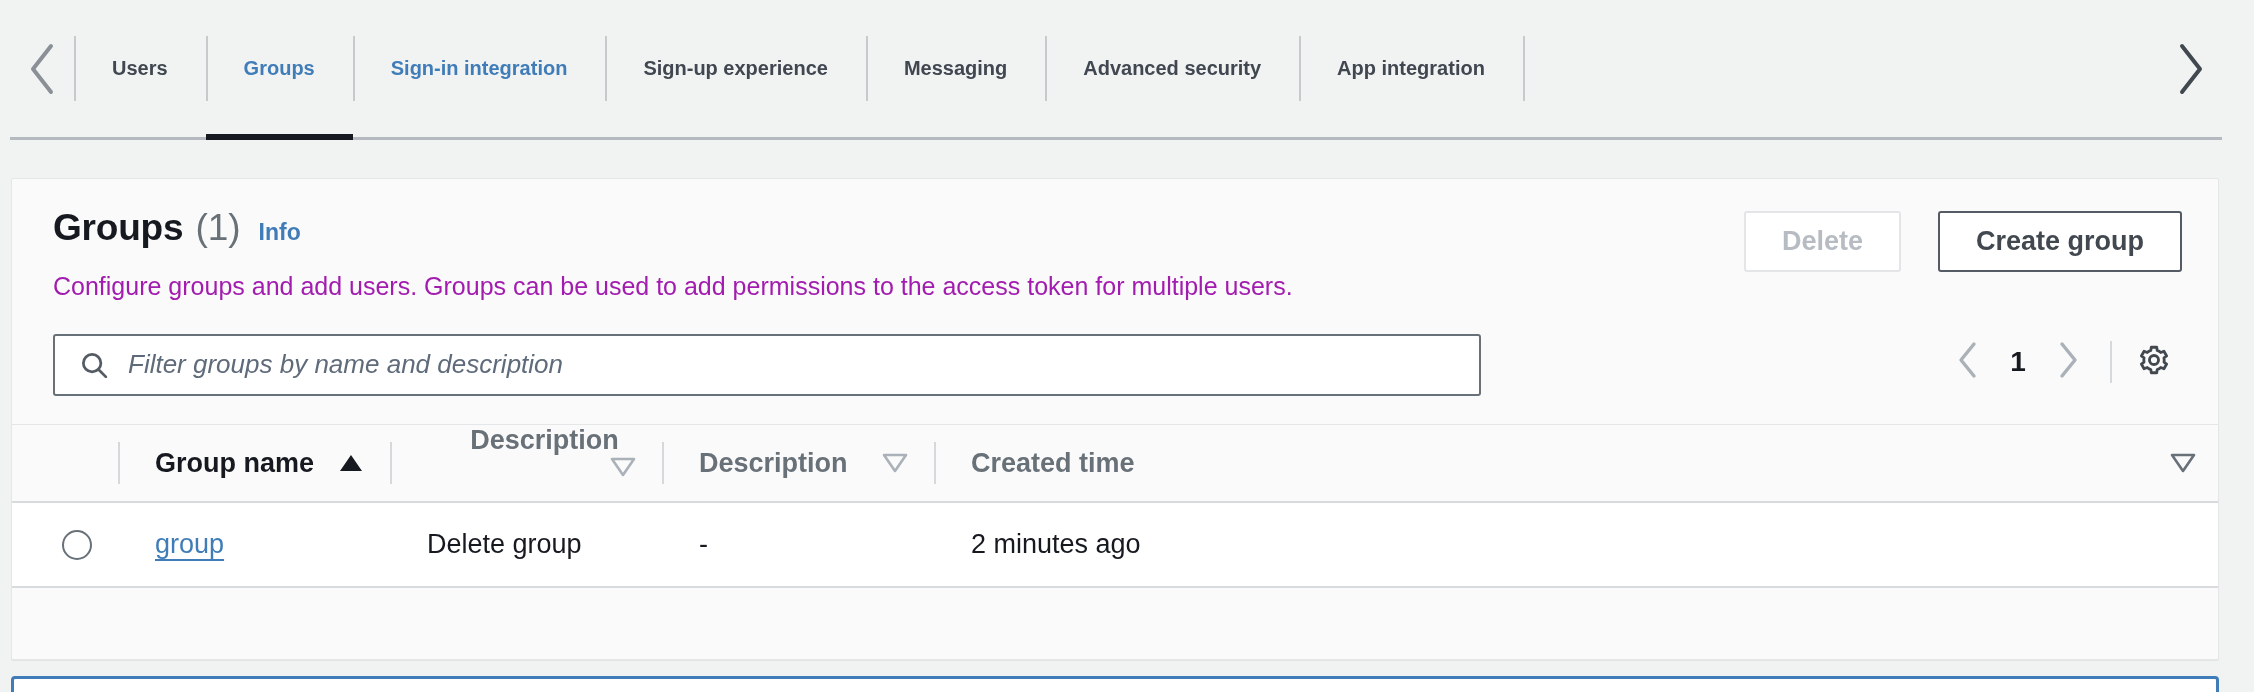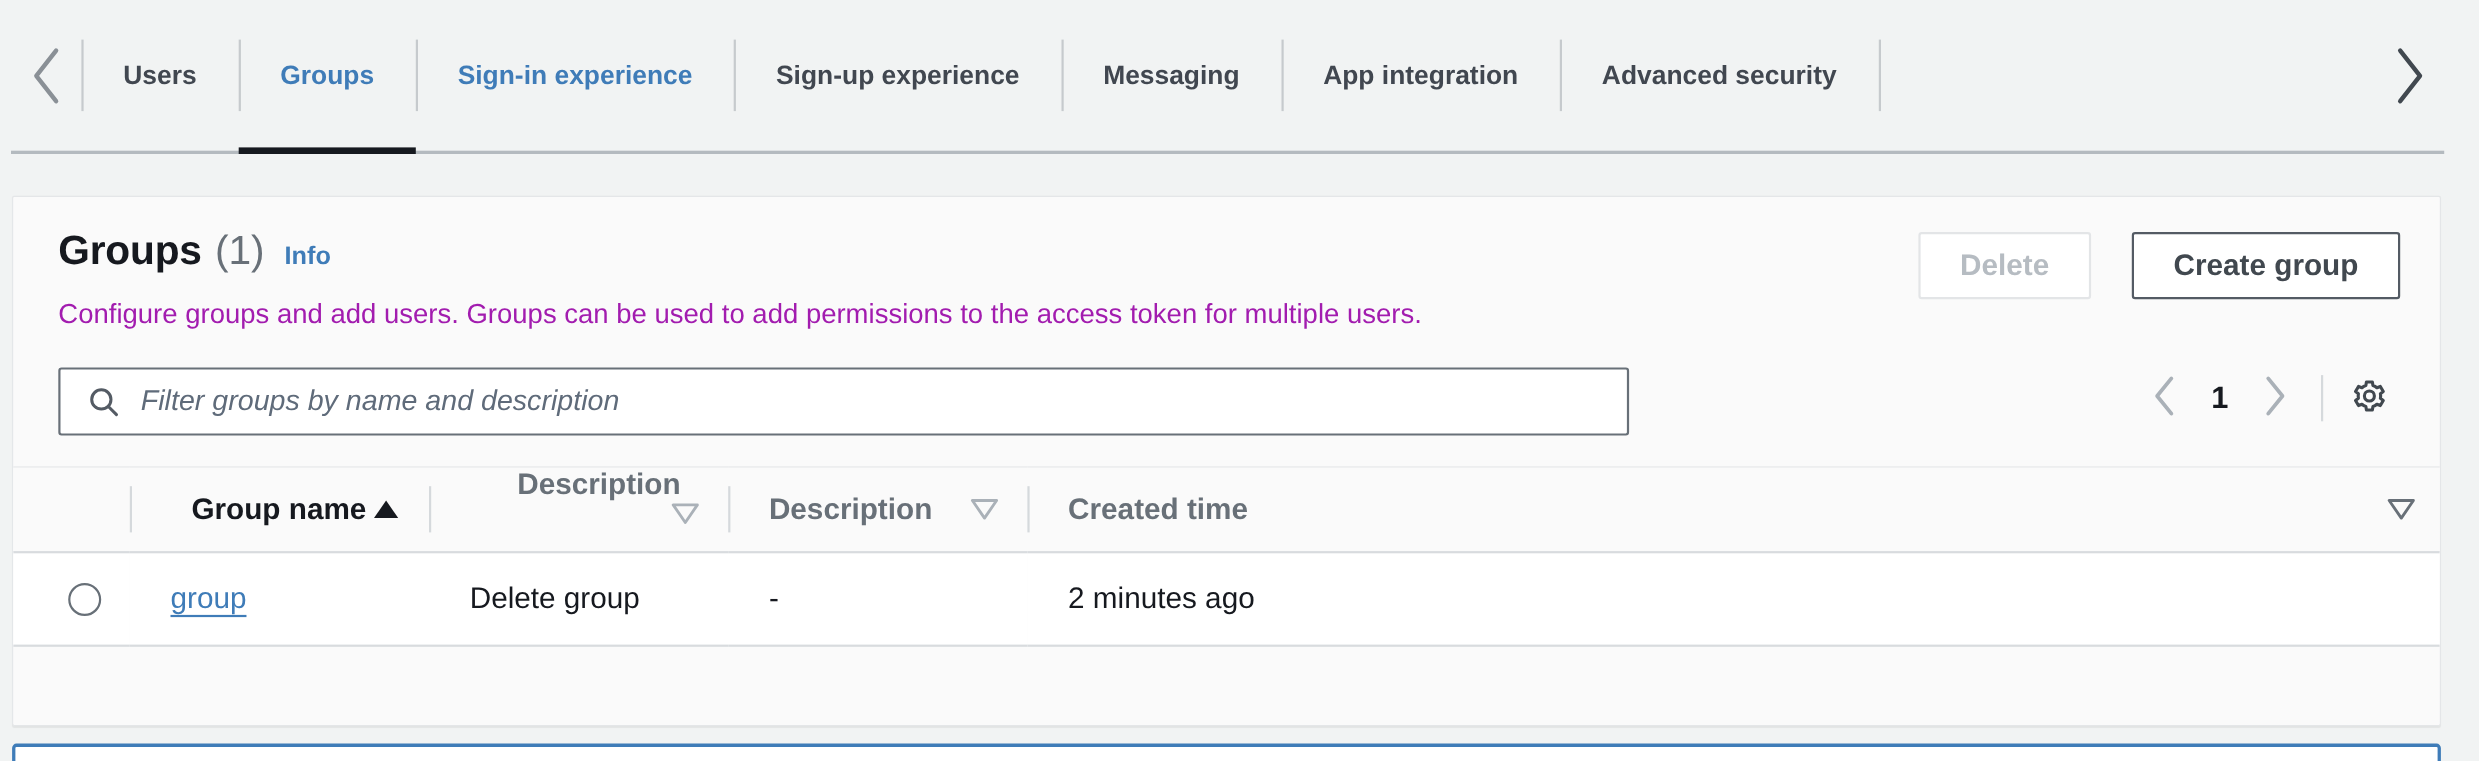--- a/index.html
+++ b/index.html
@@ -46,21 +46,21 @@
     display: flex;
     align-items: stretch;
     min-width: 0;
   }
   .tab {
     position: relative;
     display: flex;
     align-items: center;
     justify-content: center;
     padding: 0 38px;
-    font-size: 24px;
+    font-size: 20px;
     font-weight: bold;
     color: #414750;
     cursor: pointer;
     white-space: nowrap;
     user-select: none;
   }
   .tab::before {
     content: "";
     position: absolute;
     left: 0;
@@ -352,41 +352,41 @@
         <span>Users</span>
 
       </div>
 
       <div class="tab active">
         <span>Groups</span>
         <span class="tab-underline"></span>
       </div>
 
       <div class="tab link">
-        <span>Sign-in experience</span>
+        <span>Sign-in integration</span>
 
       </div>
 
       <div class="tab">
         <span>Sign-up experience</span>
 
       </div>
 
       <div class="tab">
         <span>Messaging</span>
 
       </div>
 
       <div class="tab">
+        <span>Advanced security</span>
+
+      </div>
+
+      <div class="tab">
         <span>App integration</span>
-
-      </div>
-
-      <div class="tab">
-        <span>Advanced security</span>
 
       </div>
 
       <div class="tab-end-divider"></div>
     </div>
 
     <div class="tab-arrow right">
       <span>
         <svg width="34" height="54" viewBox="0 0 34 54" fill="none" aria-hidden="true">
           <path d="M9 4 L27 27 L9 50" stroke="currentColor" stroke-width="4" stroke-linecap="round" stroke-linejoin="round"></path>
@@ -462,21 +462,21 @@
         <col class="col-prec">
         <col class="col-created">
       </colgroup>
       <thead>
         <tr>
           <th>
             <div class="th-inner"></div>
           </th>
 
           <th class="col-div">
-            <div class="th-inner" style="padding-left:37px;margin-left:19px;">
+            <div class="th-inner" style="padding-left:37px;">
               <span class="th-label sorted">Group name</span>
               <span class="sort-ico active">
                 <svg width="26" height="22" viewBox="0 0 26 22" aria-hidden="true">
                   <path d="M13 3 L24 19 L2 19 Z" fill="currentColor"></path>
                 </svg>
               </span>
             </div>
           </th>
 
           <th class="col-div">

